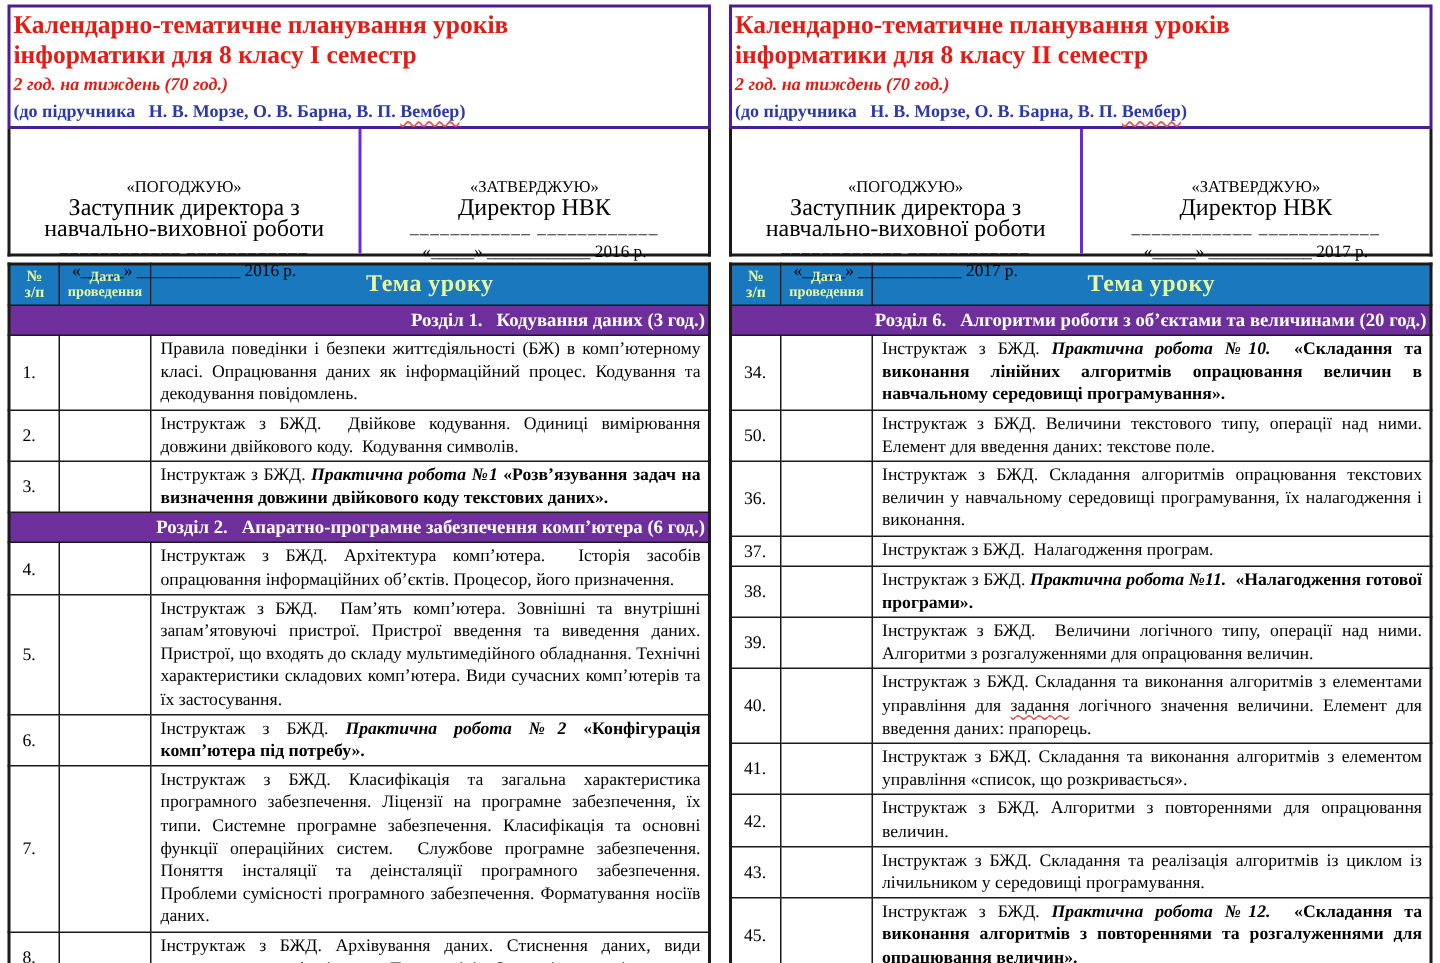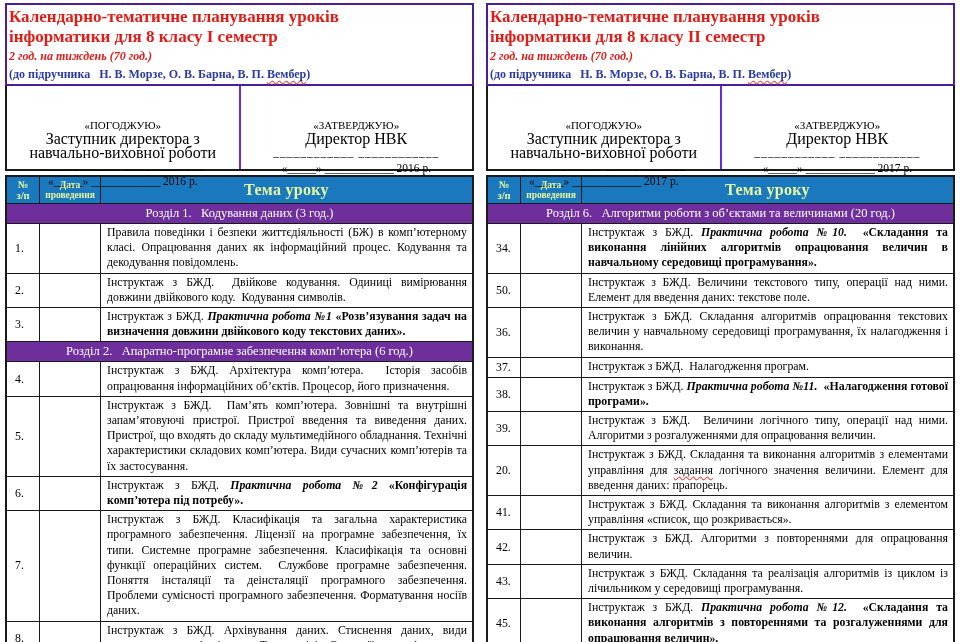--- a/index.html
+++ b/index.html
@@ -25,21 +25,21 @@
   .asig{margin-top:auto;font-size:11.5px;line-height:13px;letter-spacing:1px;}
   .adate{margin-top:3px;font-size:11.5px;line-height:13px;}
 
   
   table.lessons{width:100%;border-collapse:collapse;margin-top:4px;border:2px solid #1a1a1a;table-layout:fixed;}
   table.lessons th, table.lessons td{border:1px solid #1a1a1a;}
   thead th{background:#1a79be;color:#e9f79b;padding:2px 1px;vertical-align:middle;}
   th.hnum{width:30px;font-size:10.5px;line-height:11px;font-weight:bold;}
   th.hdate{width:58px;font-size:9.5px;line-height:10.5px;font-weight:bold;}
   th.htopic{font-size:16px;line-height:18px;letter-spacing:.3px;font-weight:bold;text-align:center;}
-  td.section{background:#6e2f9d;color:#ffffff;font-weight:normal;text-align:center;font-size:12.5px;line-height:15px;padding:2px 2px;}
+  td.section{background:#6e2f9d;color:#ffffff;font-weight:bold;text-align:right;font-size:12.5px;line-height:15px;padding:2px 2px;}
   td.num{font-size:11.8px;text-align:left;padding:2px 2px 2px 8px;vertical-align:middle;}
   td.date{padding:0;}
   td.topic{font-size:11.8px;line-height:15.2px;text-align:justify;padding:1px 5px 2px 6px;vertical-align:top;}
   .seg-n{font-weight:normal;}
   .seg-b{font-weight:bold;}
   .seg-bi{font-weight:bold;font-style:italic;}
   .sq{text-decoration-line:underline;text-decoration-style:wavy;text-decoration-color:#e25a52;text-underline-offset:2px;}
 </style>
 </head>
 <body>
@@ -185,21 +185,21 @@
             <td class="num">38.</td>
             <td class="date"></td>
             <td class="topic"><span class="seg-n">Інструктаж з БЖД. </span><span class="seg-bi">Практична робота №11.&nbsp; </span><span class="seg-b">«Налагодження готової програми».</span></td>
           </tr>
           <tr>
             <td class="num">39.</td>
             <td class="date"></td>
             <td class="topic"><span class="seg-n">Інструктаж з БЖД.&nbsp; Величини логічного типу, операції над ними. Алгоритми з розгалуженнями для опрацювання величин.</span></td>
           </tr>
           <tr>
-            <td class="num">20.</td>
+            <td class="num">40.</td>
             <td class="date"></td>
             <td class="topic"><span class="seg-n">Інструктаж з БЖД. Складання та виконання алгоритмів з елементами управління для </span><span class="seg-n sq">задання</span><span class="seg-n"> логічного значення величини. Елемент для введення даних: прапорець.</span></td>
           </tr>
           <tr>
             <td class="num">41.</td>
             <td class="date"></td>
             <td class="topic"><span class="seg-n">Інструктаж з БЖД. Складання та виконання алгоритмів з елементом управління «список, що розкривається».</span></td>
           </tr>
           <tr>
             <td class="num">42.</td>

